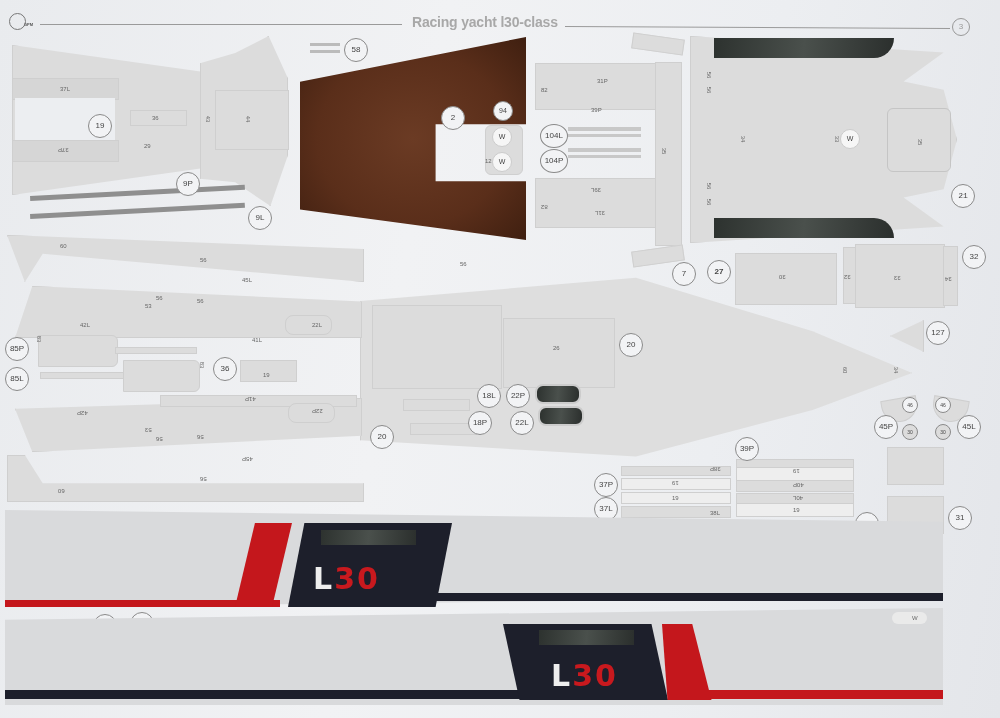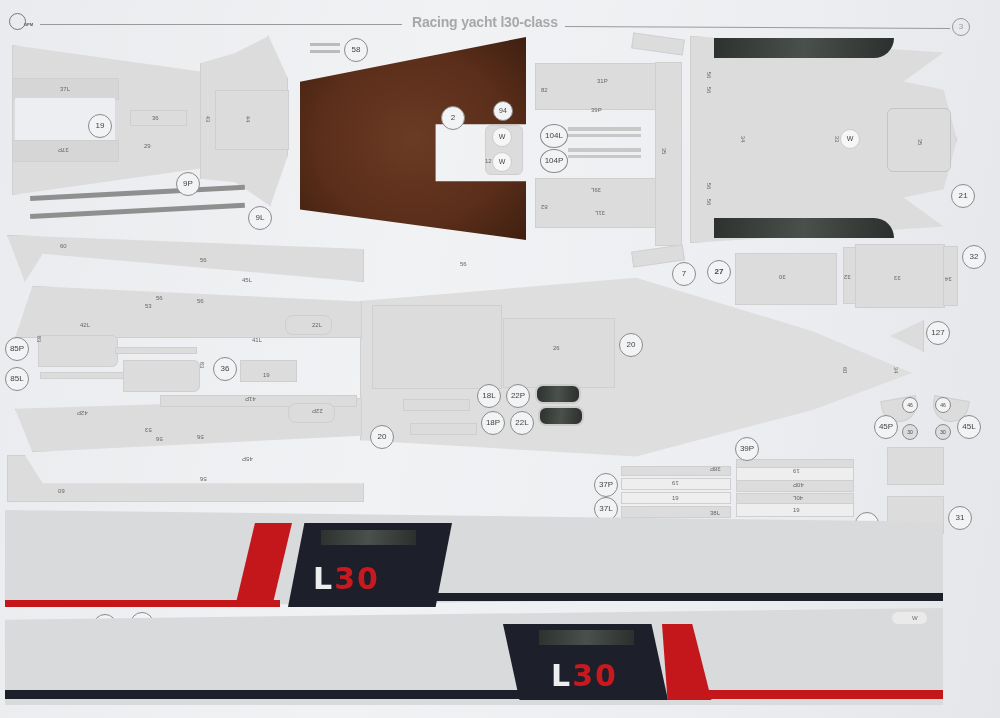--- a/index.html
+++ b/index.html
@@ -145,21 +145,21 @@
   <div class="part" style="left:503px;top:318px;width:110px;height:68px;"></div>
   <span class="lbl" style="left:553px;top:345px;">26</span>
   <span class="lbl" style="left:842px;top:367px;transform:rotate(90deg);">60</span>
   <span class="lbl" style="left:893px;top:367px;transform:rotate(90deg);">34</span>
   <div class="callout" style="left:619px;top:333px;">20</div>
   <div class="callout" style="left:370px;top:425px;">20</div>
 
   <div class="part" style="left:403px;top:399px;width:65px;height:10px;"></div>
   <div class="part" style="left:410px;top:423px;width:65px;height:10px;"></div>
   <div class="callout" style="left:477px;top:384px;">18L</div>
-  <div class="callout" style="left:481px;top:411px;">18P</div>
+  <div class="callout" style="left:468px;top:411px;">18P</div>
   <div class="callout" style="left:506px;top:384px;">22P</div>
   <div class="callout" style="left:510px;top:411px;">22L</div>
   <div class="dark-panel" style="left:535px;top:384px;width:42px;height:16px;border-radius:8px;border:2px solid #ccc;"></div>
   <div class="dark-panel" style="left:538px;top:406px;width:42px;height:16px;border-radius:8px;border:2px solid #ccc;"></div>
 </div>
 
 <div>
   <div class="part" style="left:7px;top:235px;width:355px;height:45px;clip-path:polygon(0 0,100% 30%,100% 100%,10% 40%,5% 100%);"></div>
   <div class="part" style="left:15px;top:286px;width:345px;height:50px;clip-path:polygon(5% 0,100% 30%,100% 100%,0 100%);"></div>
   <div class="part" style="left:285px;top:315px;width:45px;height:18px;border-radius:8px;"></div>

